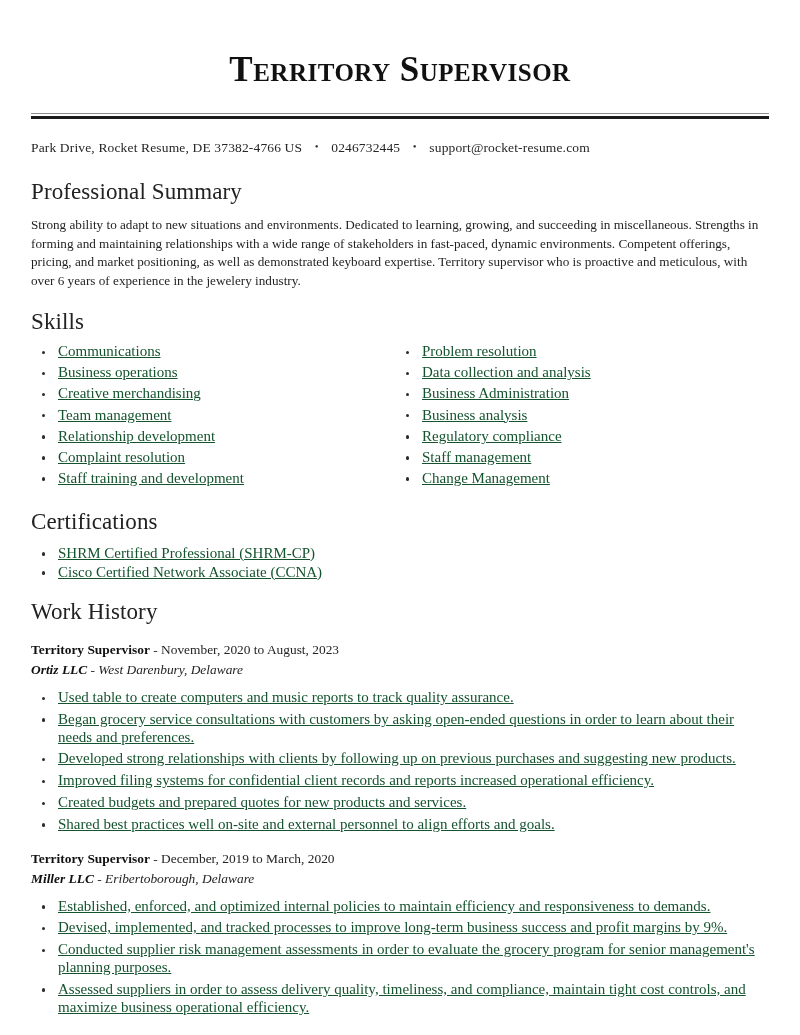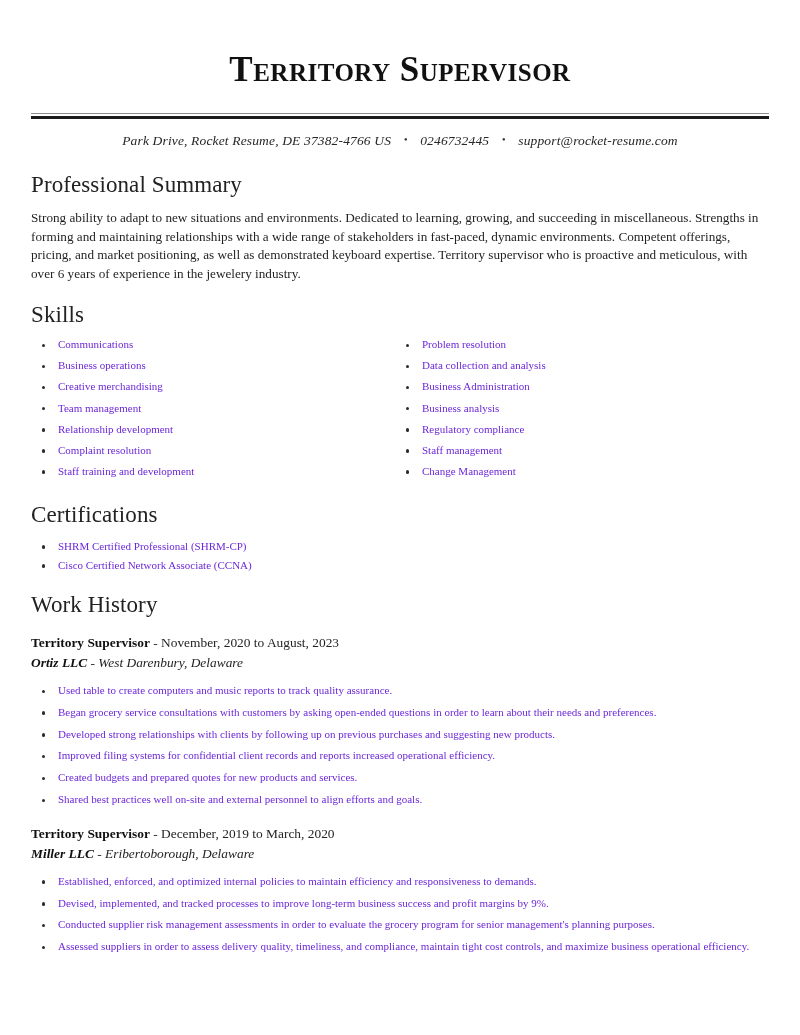--- a/index.html
+++ b/index.html
@@ -49,26 +49,25 @@
     height: 2px;
     background: #ffffff;
     width: 100%;
   }
   .rule-thick {
     height: 3px;
     background: #1c1c1c;
     width: 100%;
   }
   .contact-line {
-    text-align: center;
+    text-align: left;
     font-size: 13.5px;
     color: #262626;
-    margin-top: 14px;
+    margin-top: 21px;
     letter-spacing: 0.15px;
-    font-style: italic;
   }
   .contact-sep {
     display: inline-block;
     padding: 0 9px;
     color: #333333;
     font-size: 11px;
     position: relative;
     top: -2px;
   }
 
@@ -98,24 +97,25 @@
   }
 
   ul.bullets {
     list-style: none;
     margin: 8px 0 0 0;
     padding: 0;
   }
   ul.bullets > li {
     position: relative;
     padding-left: 27px;
-    font-size: 11px;
+    font-size: 15px;
     line-height: 17.6px;
     margin-bottom: 1.5px;
-    color: #6d28d9;
+    color: #14532d;
+    text-decoration: underline;
   }
   ul.bullets > li::before {
     content: "";
     position: absolute;
     left: 11px;
     top: 7.5px;
     width: 3.4px;
     height: 3.4px;
     border-radius: 50%;
     background: #2b2b2b;

